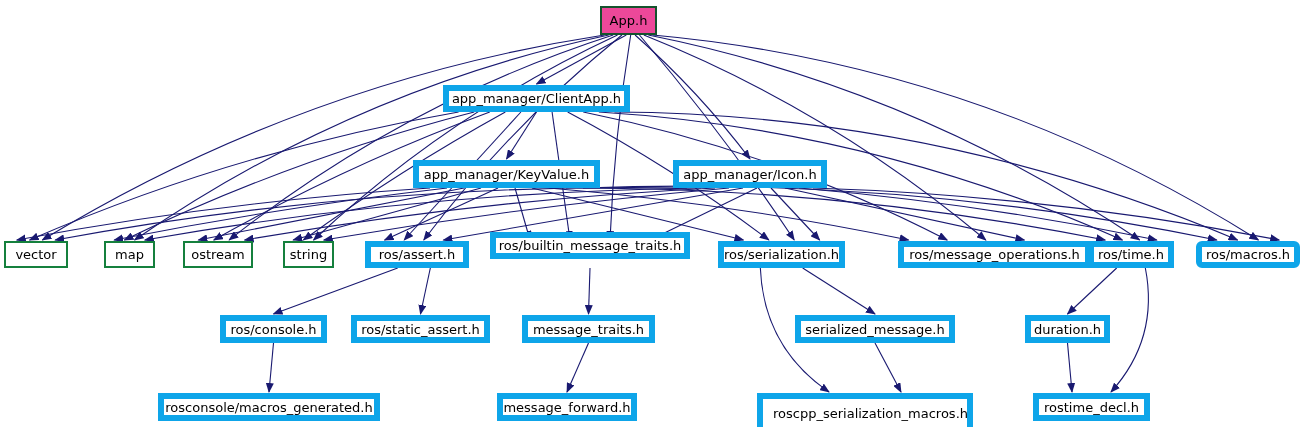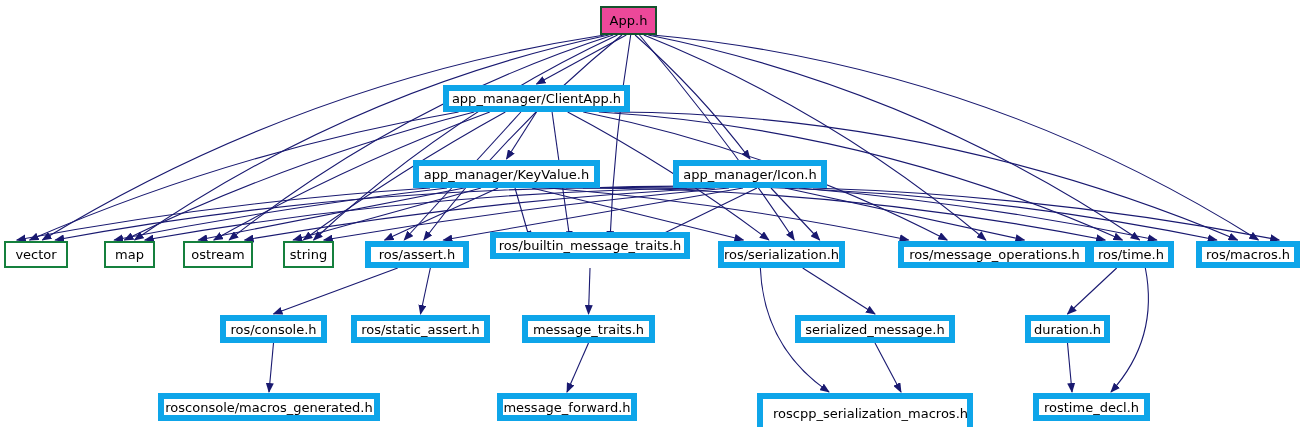--- a/index.html
+++ b/index.html
@@ -105,21 +105,21 @@
       <div class="node" style="left: 673px; top: 160px; width: 154px; height: 28px;">app_manager/Icon.h</div>
       <div class="node external" style="left: 4px; top: 241px; width: 64px; height: 27px;">vector</div>
       <div class="node external" style="left: 104px; top: 241px; width: 51px; height: 27px;">map</div>
       <div class="node external" style="left: 183px; top: 241px; width: 70px; height: 27px;">ostream</div>
       <div class="node external" style="left: 283px; top: 241px; width: 51px; height: 27px;">string</div>
       <div class="node" style="left: 365px; top: 241px; width: 104px; height: 27px;">ros/assert.h</div>
       <div class="node" style="left: 490px; top: 232px; width: 200px; height: 27px;">ros/builtin_message_traits.h</div>
       <div class="node" style="left: 718px; top: 241px; width: 127px; height: 27px;">ros/serialization.h</div>
       <div class="node" style="left: 870px; top: 241px; width: 193px; height: 27px; margin-left: 28px;">ros/message_operations.h</div>
       <div class="node" style="left: 1088px; top: 241px; width: 86px; height: 27px;">ros/time.h</div>
-      <div class="node" style="left: 1196px; top: 241px; width: 104px; height: 27px;">ros/macros.h</div>
+      <div class="node" style="left: 1196px; top: 241px; width: 104px; height: 27px; border-radius: 6px;">ros/macros.h</div>
       <div class="node" style="left: 220px; top: 315px; width: 107px; height: 28px;">ros/console.h</div>
       <div class="node" style="left: 351px; top: 315px; width: 139px; height: 28px;">ros/static_assert.h</div>
       <div class="node" style="left: 522px; top: 315px; width: 133px; height: 28px;">message_traits.h</div>
       <div class="node" style="left: 795px; top: 315px; width: 160px; height: 28px;">serialized_message.h</div>
       <div class="node" style="left: 1025px; top: 315px; width: 85px; height: 28px;">duration.h</div>
       <div class="node" style="left: 158px; top: 393px; width: 222px; height: 28px;">rosconsole/macros_generated.h</div>
       <div class="node" style="left: 497px; top: 393px; width: 140px; height: 28px;">message_forward.h</div>
       <div class="node" style="left: 757px; top: 393px; width: 216px; height: 40px; padding-left: 11px;">roscpp_serialization_macros.h</div>
       <div class="node" style="left: 1033px; top: 393px; width: 117px; height: 28px;">rostime_decl.h</div>
     </div>

